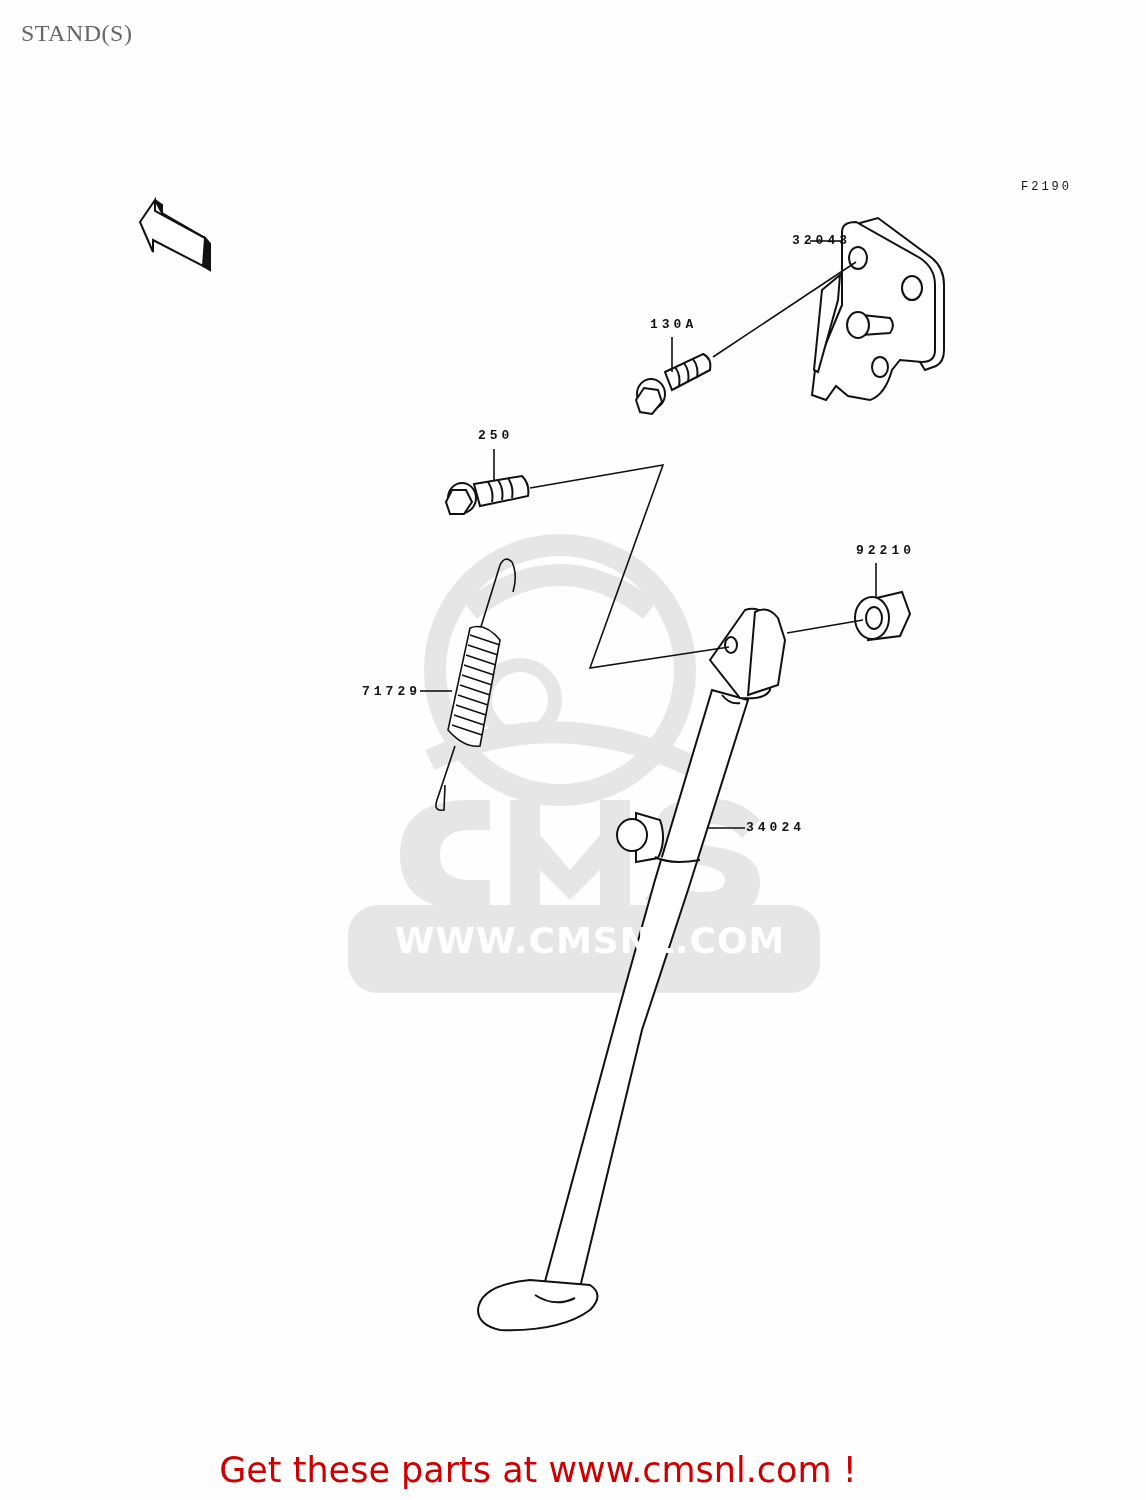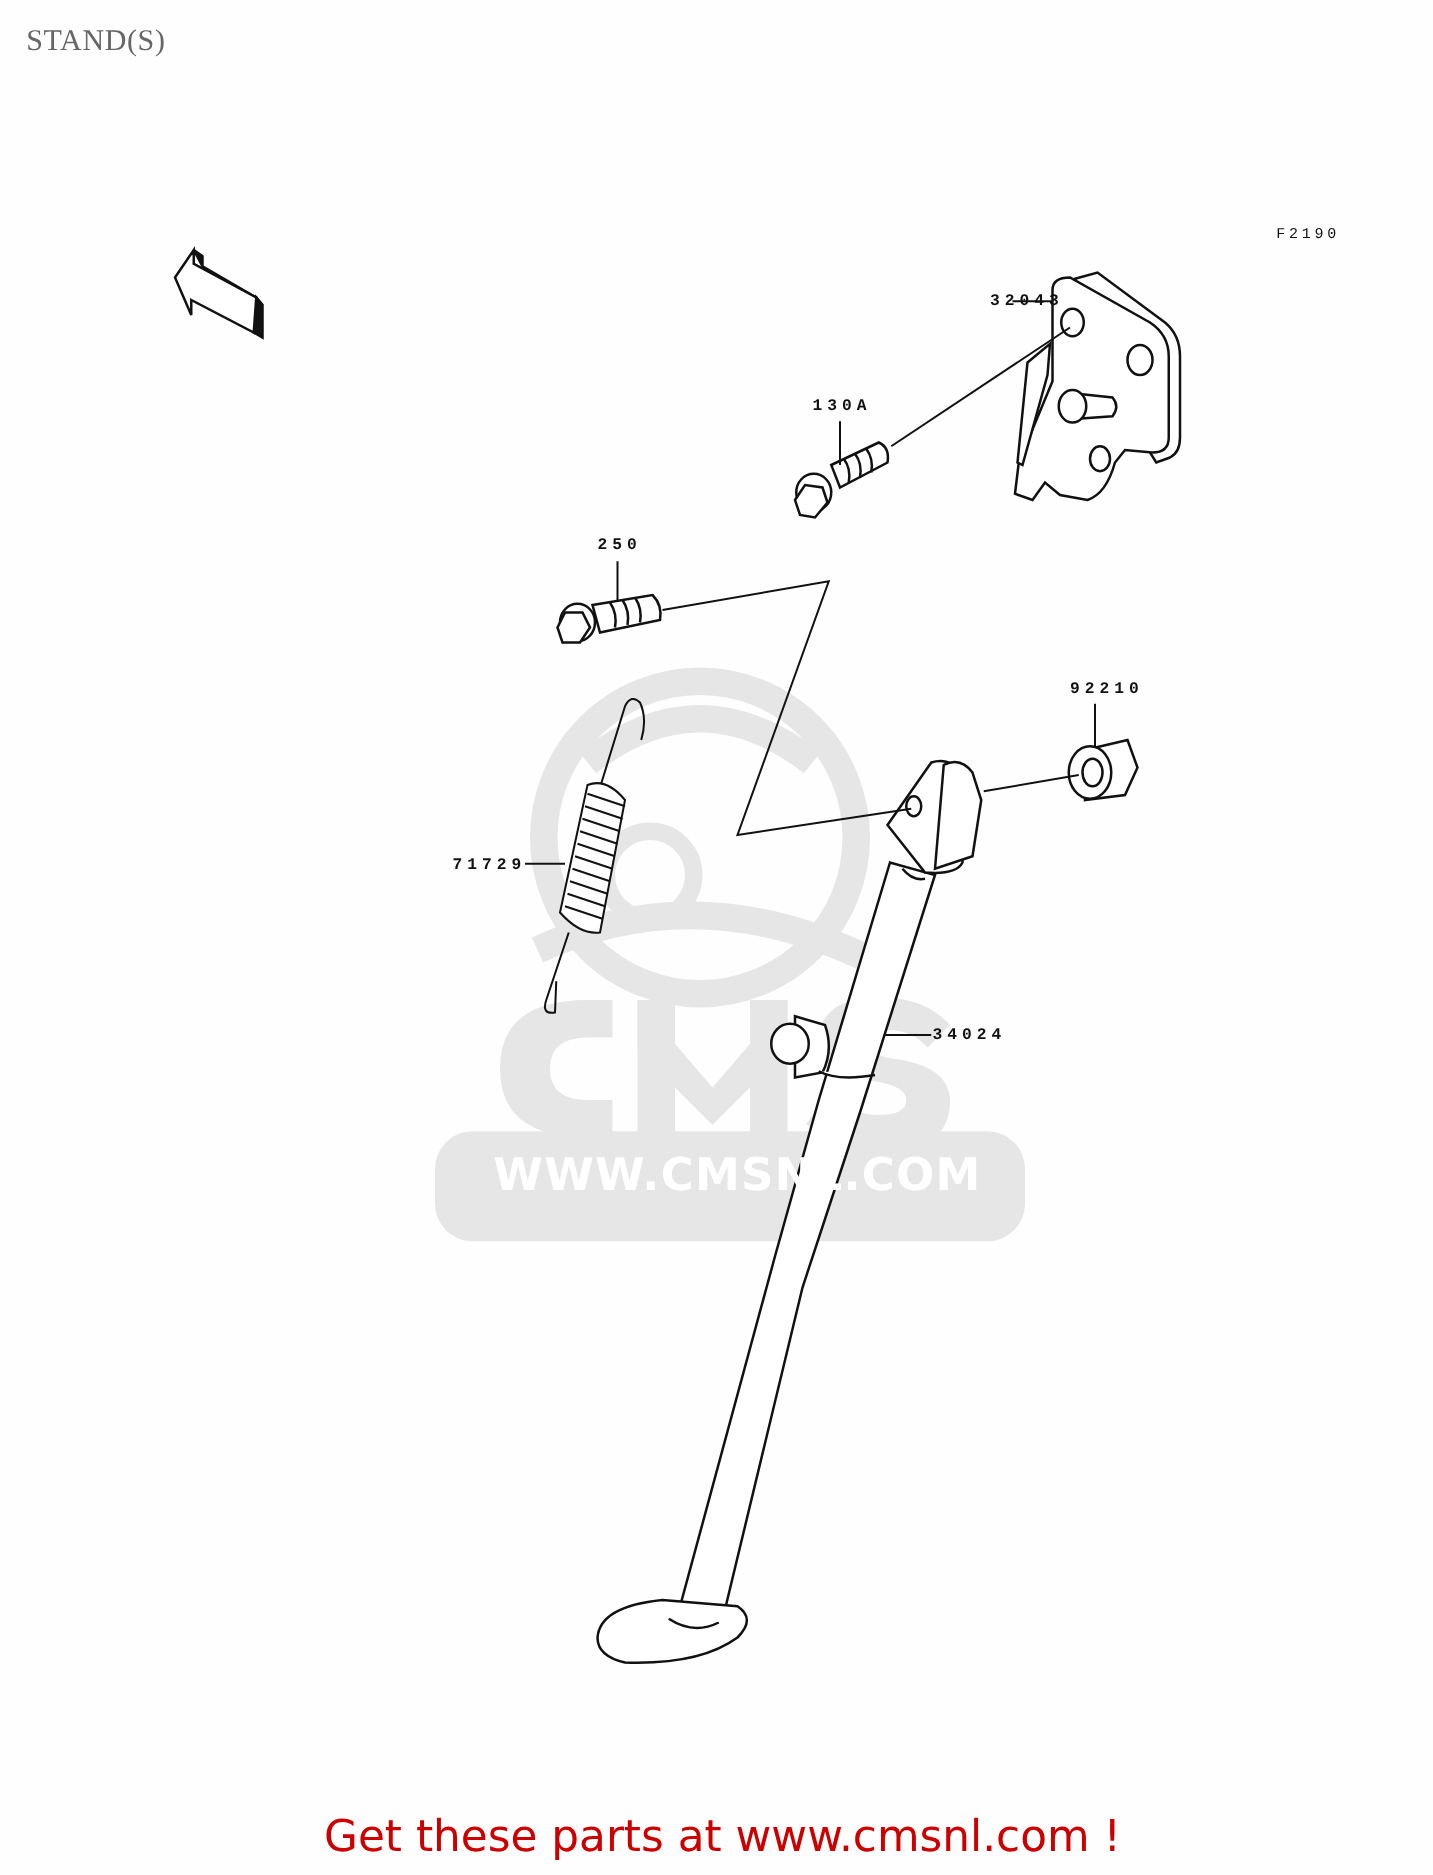--- a/index.html
+++ b/index.html
@@ -1,21 +1,21 @@
 <!DOCTYPE html>
 <html><head>
   <meta charset="utf-8">
   <style>
     html, body { margin: 0; padding: 0; background: #fdfefd; }
     body { width: 1146px; height: 1500px; position: relative; overflow: hidden; font-family: "DejaVu Sans", sans-serif; }
     .page-title { position: absolute; left: 21px; top: 20px; font-size: 24px; color: #666666; letter-spacing: 0.5px; font-family: Liberation Serif, serif; }
     .diagram { position: absolute; left: 0; top: 0; width: 1146px; height: 1500px; }
     .callout { position: absolute; font-family: "Liberation Mono", "DejaVu Sans Mono", monospace; font-size: 13px; font-weight: bold; color: #111; letter-spacing: 4px; }
     .fig-code { position: absolute; left: 993px; top: 180px; font-family: "Liberation Mono", "DejaVu Sans Mono", monospace; font-size: 12px; letter-spacing: 3px; color: #111; margin-left: 28px; }
-    .footer-link { position: absolute; left: 0; width: 1076px; top: 1450px; text-align: center; color: #cc0000; font-size: 35px; font-family: "DejaVu Sans", sans-serif; text-decoration: none; padding-left: 40px; }
+    .footer-link { position: absolute; left: 0; width: 1076px; top: 1450px; text-align: center; color: #cc0000; font-size: 35px; font-family: "DejaVu Sans", sans-serif; text-decoration: none; }
     .watermark-text { position: absolute; left: 380px; top: 920px; width: 420px; text-align: center; font-size: 36px; font-weight: bold; color: #ffffff; font-family: "DejaVu Sans", sans-serif; letter-spacing: 1px; }
   </style>
 </head>
 <body>
 
 <div class="page-title">STAND(S)</div>
 
 <svg class="diagram" viewBox="0 0 1146 1500" xmlns="http://www.w3.org/2000/svg">
 
   <g fill="none" stroke="#e6e6e6" stroke-width="22">

